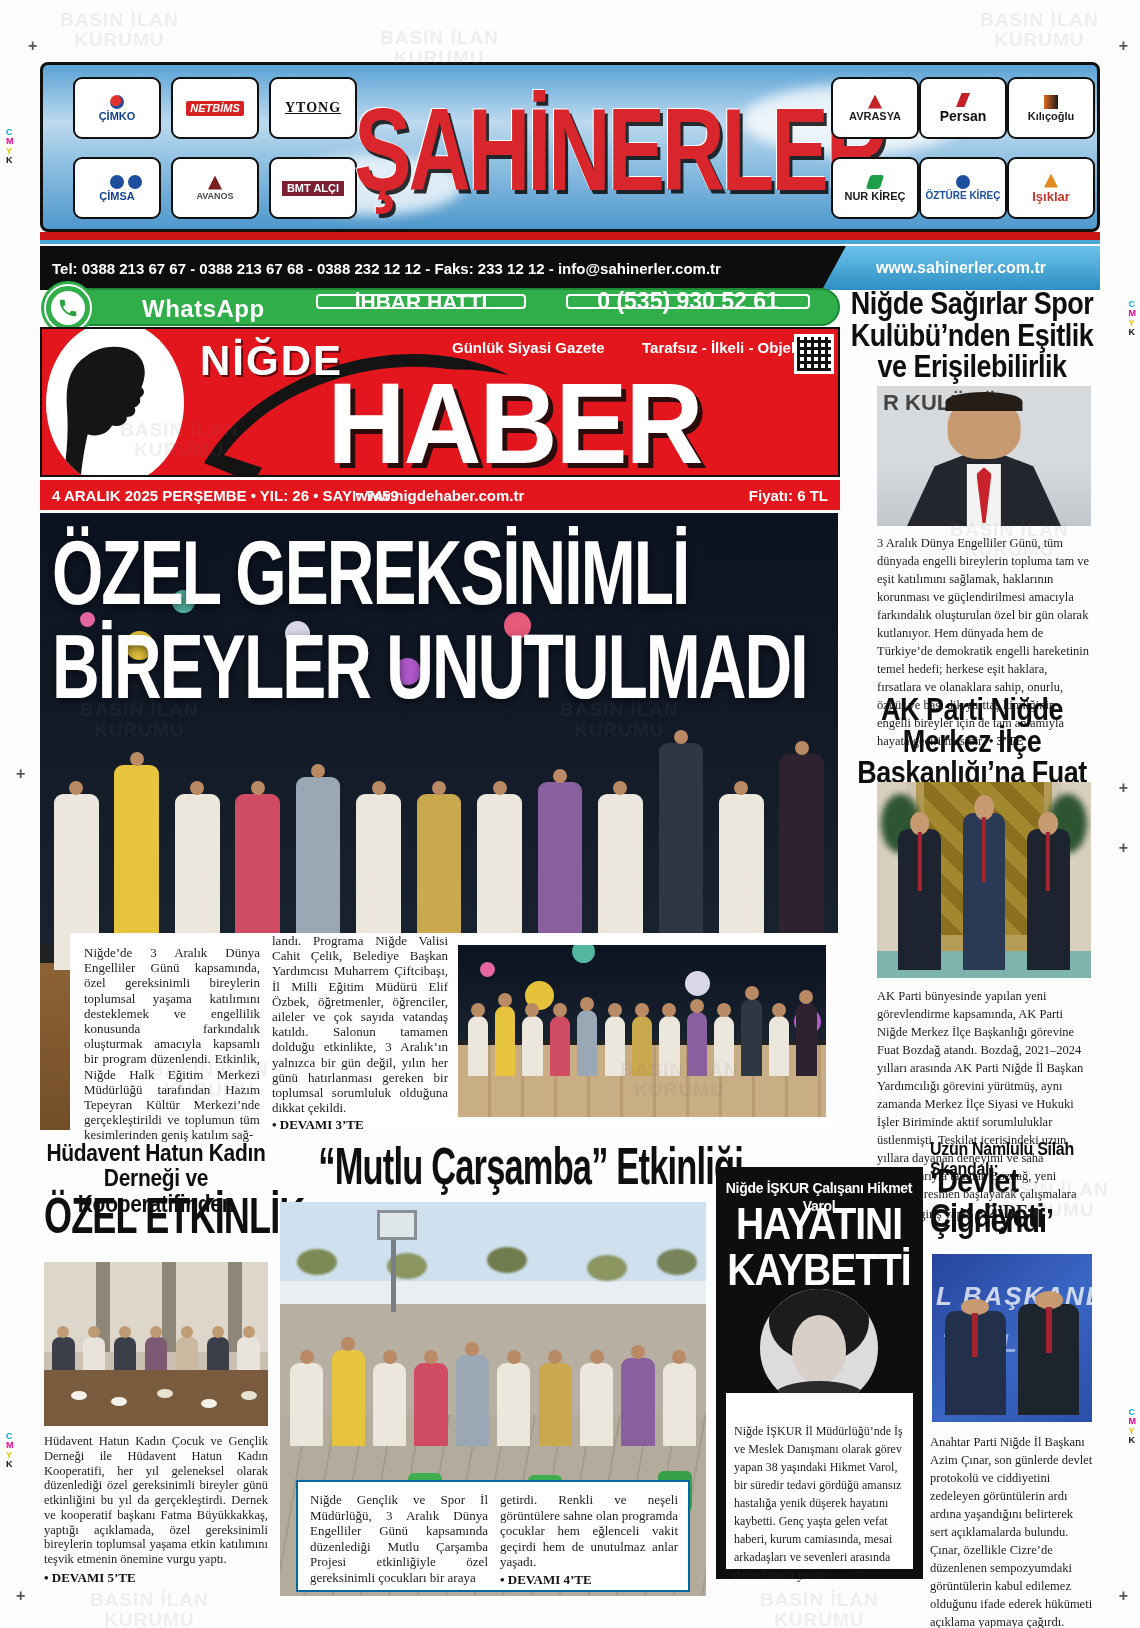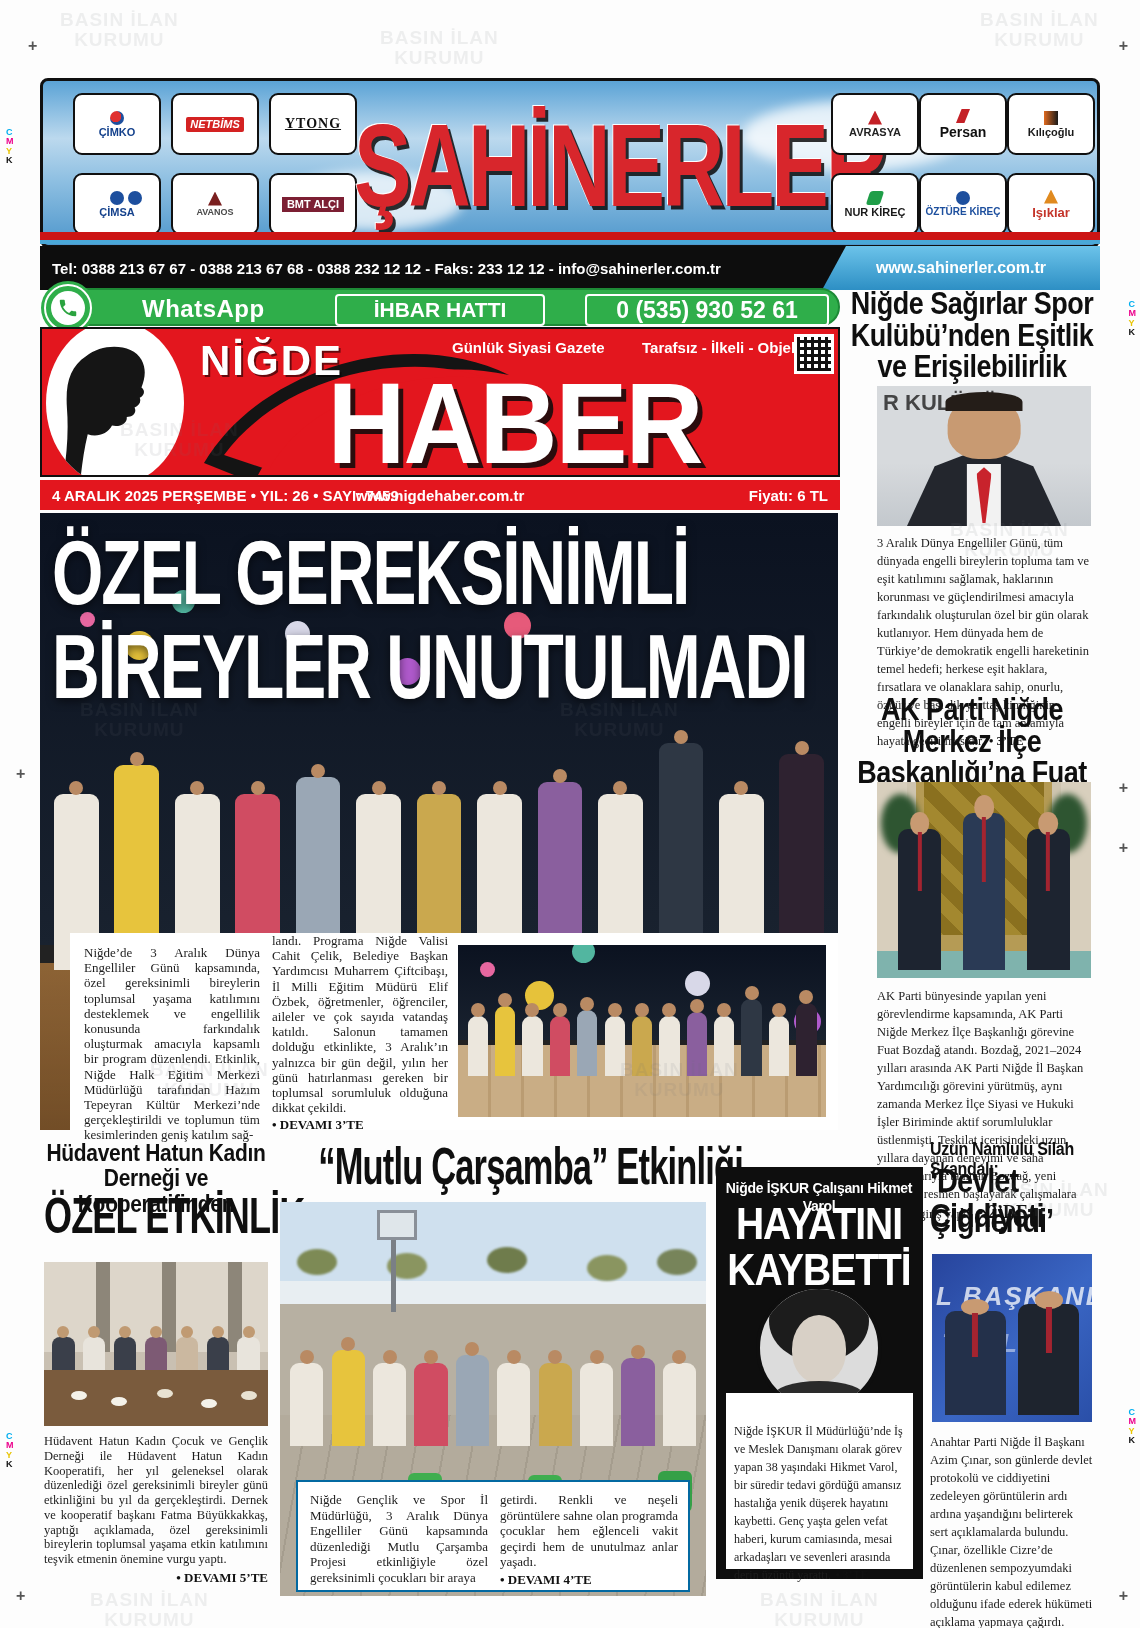--- a/index.html
+++ b/index.html
@@ -15,21 +15,21 @@
   .cmyk i:nth-child(2){color:#ec008c;}
   .cmyk i:nth-child(3){color:#e8c400;}
   .cmyk i:nth-child(4){color:#111;}
   .wm{position:absolute;opacity:.10;color:#6b6f76;font-weight:bold;font-size:19px;line-height:1.05;
       text-align:center;letter-spacing:1px;pointer-events:none;z-index:40;}
   .wm span{display:block;}
 
   
   .ad-banner{position:absolute;left:40px;top:62px;width:1060px;height:170px;
      background:linear-gradient(180deg,#5ba3d6 0%,#bcd9ee 35%,#8fc0e2 60%,#4f97cc 100%);
-     border:3px solid #101010;border-radius:8px;overflow:hidden;margin-top:16px;}
+     border:3px solid #101010;border-radius:8px;overflow:hidden;}
   .cloud{position:absolute;background:rgba(255,255,255,.75);border-radius:50%;filter:blur(6px);}
   .logo-card{position:absolute;width:88px;height:62px;background:#fff;border:2px solid #101010;
      border-radius:9px;display:flex;flex-direction:column;align-items:center;justify-content:center;
      gap:2px;padding:2px;}
   .logo-text{font-size:11px;font-weight:bold;color:#14418c;text-align:center;line-height:1;}
   .logo-mark{width:14px;height:14px;border-radius:50%;}
   .lc-cimko .logo-mark{background:radial-gradient(circle at 40% 40%,#e03030 0 45%,#1d4f9e 50%);}
   .lc-netbims .logo-text{background:#d42222;color:#fff;padding:2px 4px;border-radius:2px;font-style:italic;}
   .lc-ytong .logo-text{font-family:"Liberation Serif",serif;color:#101010;font-size:14px;
      text-decoration:underline;letter-spacing:1px;}
@@ -64,22 +64,22 @@
 
   
   .wa-bar{position:absolute;left:48px;top:288px;width:792px;height:38px;background:#2fae4a;
      border:2px solid #1d8a36;border-radius:20px;color:#fff;font-weight:bold;}
   .wa-circle{position:absolute;left:-6px;top:-6px;width:48px;height:48px;border-radius:50%;
      background:#2fae4a;border:2px solid #fff;box-shadow:0 0 0 3px #2fae4a;
      display:flex;align-items:center;justify-content:center;}
   .wa-circle .inner{width:34px;height:34px;border-radius:50%;background:#fff;display:flex;
      align-items:center;justify-content:center;}
   .wa-brand{position:absolute;left:92px;top:5px;font-size:24px;letter-spacing:.5px;}
-  .wa-box{position:absolute;top:4px;height:32px;border:2px solid #fff;border-radius:4px;
-     display:flex;align-items:center;justify-content:center;font-size:21px;padding:0 14px;white-space:nowrap;margin-left:19px;}
+  .wa-box{position:absolute;top:4px;height:15px;border:2px solid #fff;border-radius:4px;
+     display:flex;align-items:center;justify-content:center;font-size:21px;padding:0 14px;white-space:nowrap;}
   .wa-box.label{left:266px;width:210px;}
   .wa-box.phone{left:516px;width:244px;font-size:23px;}
 
   
   .masthead{position:absolute;left:40px;top:327px;width:800px;height:150px;background:#e3161e;
      border:2px solid #101010;overflow:hidden;}
   .mh-oval{position:absolute;left:4px;top:-8px;width:138px;height:164px;background:#fff;
      border-radius:50%;overflow:hidden;}
   .mh-oval svg{position:absolute;left:14px;top:16px;width:104px;height:146px;}
   .mh-city{position:absolute;left:158px;top:8px;font-size:42px;font-weight:bold;color:#fff;
@@ -481,21 +481,21 @@
         <i data-name="person-figure"></i>
       <i data-name="person-figure"></i>
         <i data-name="person-figure"></i>
       <i data-name="person-figure"></i>
     </div>
     <span class="table" data-name="banquet-table"></span>
     <span class="plates" data-name="plates-decor"></span>
   </div>
   <div style="position:absolute;left:44px;top:1434px;width:224px;" data-name="hudavent-event-body">
     <span class="serif" style="font-size:12.5px;line-height:1.18;display:block;" data-name="article-body-text">Hüdavent Hatun Kadın Çocuk ve Gençlik Derneği ile Hüdavent Hatun Kadın Kooperatifi, her yıl geleneksel olarak düzenlediği özel gereksinimli bireyler günü etkinliğini bu yıl da gerçekleştirdi. Dernek ve kooperatif başkanı Fatma Büyükkakkaş, yaptığı açıklamada, özel gereksinimli bireylerin toplumsal yaşama etkin katılımını teşvik etmenin önemine vurgu yaptı.</span>
-    <b class="more" style="font-size:13px;display:block;text-align:right;margin-top:3px;" data-name="continued-on-page-label">• DEVAMI 5’TE</b>
+    <b class="more" style="font-size:13px;display:block;text-align:left;margin-top:3px;" data-name="continued-on-page-label">• DEVAMI 5’TE</b>
   </div>
 
   <div class="art-title" style="left:280px;top:1140px;width:426px;font-size:42px;letter-spacing:-1px;transform:scale(.82,1.25);transform-origin:center top;white-space:nowrap;" data-name="headline-mutlu-carsamba">“Mutlu Çarşamba” Etkinliği</div>
   <div class="photo outdoor" style="left:280px;top:1202px;width:426px;height:394px;" data-name="mutlu-carsamba-photo">
     <span class="trees" data-name="trees-decor"></span>
     <span class="hoop" data-name="basketball-hoop"></span>
     <span class="pavement" data-name="pavement"></span>
     <div class="crowd" style="bottom:38%;height:34%;" data-name="participants-row">
       <i data-name="person-figure"></i>
         <i data-name="person-figure"></i>

